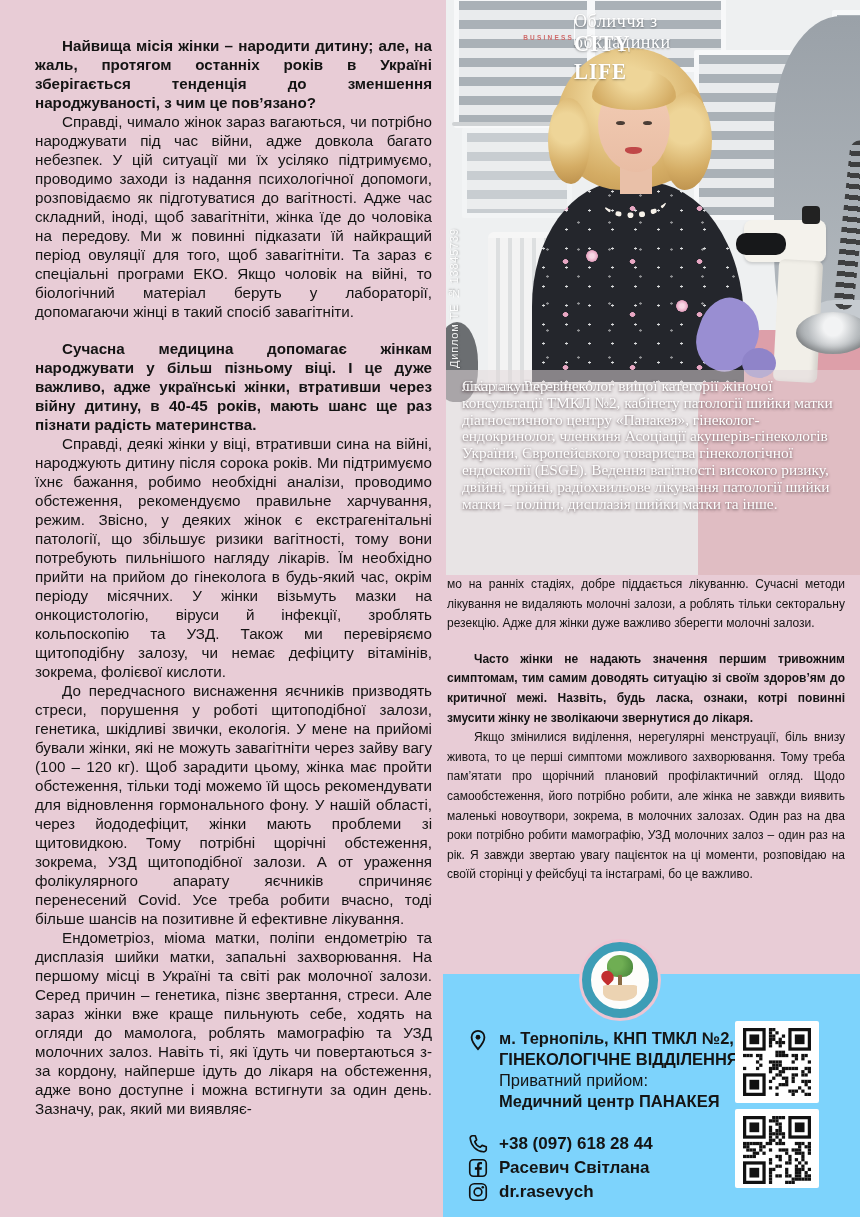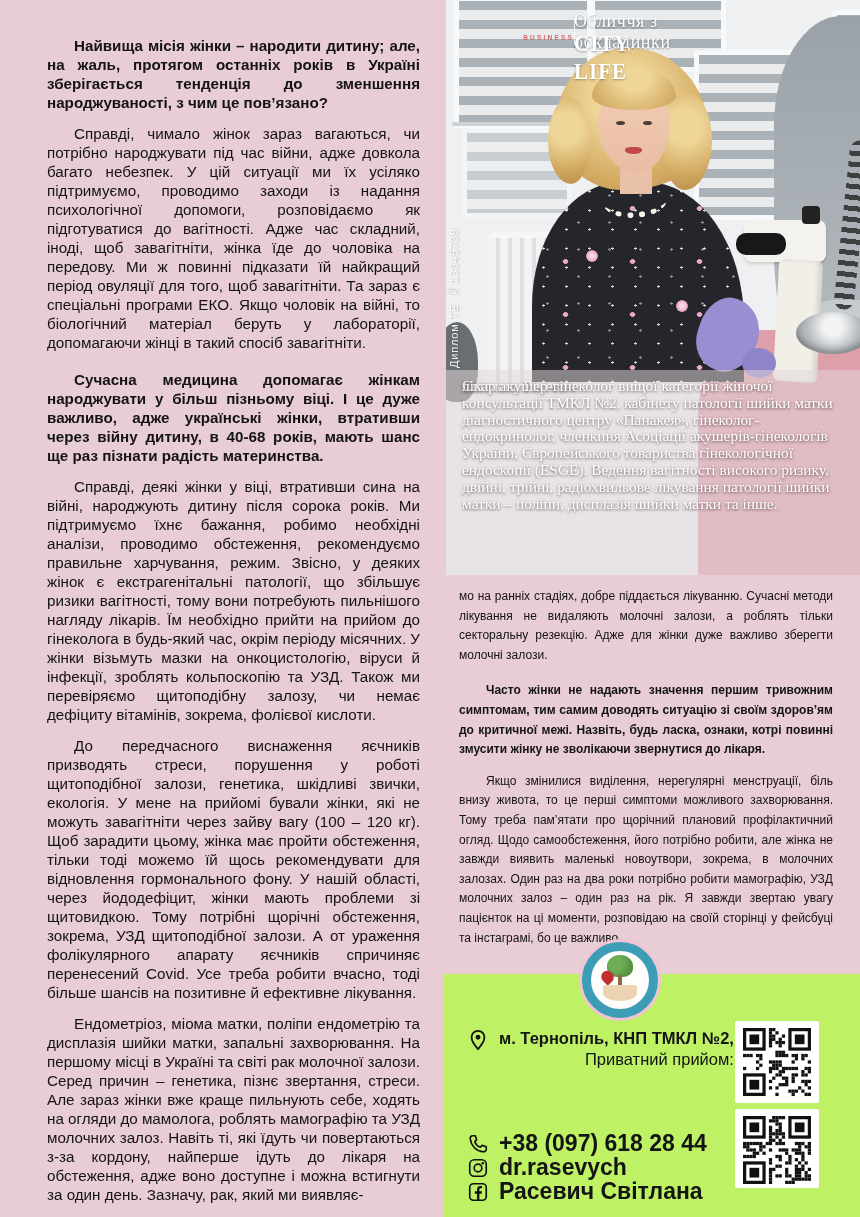--- a/index.html
+++ b/index.html
@@ -3,21 +3,21 @@
 <meta charset="utf-8">
 <style>
   html,body{margin:0;padding:0;}
   body{font-family:"Liberation Sans",sans-serif;}
   #canvas{position:relative;width:860px;height:1217px;background:#e8ccd6;overflow:hidden;color:#141414;}
 
   
   .col{position:absolute;text-align:justify;}
   .lcol{left:35px;top:36px;width:397px;font-size:15.2px;line-height:19px;}
   .rcol{left:447px;top:575px;width:398px;font-size:12px;line-height:19.6px;}
-  .col p{margin:12px;text-indent:27px;}
+  .col p{margin:0;text-indent:27px;}
   .col p.q{font-weight:700;}
   .col p.q{margin-top:18px;}
   .lcol p.q:first-child{margin-top:0;}
   .col p.noindent{text-indent:0;}
   .rcol p.q{margin-top:16px;}
 
   
   .photo{position:absolute;left:446px;top:0;width:414px;height:575px;background:#eef0f1;overflow:hidden;}
   .photo *{position:absolute;}
   .pane{background:repeating-linear-gradient(180deg,#aab1b7 0 9px,#e9ebed 9px 19px);border:5px solid #f7f8f9;border-radius:2px;}
@@ -60,50 +60,50 @@
   .caption-text b{font-weight:400;}
 
   .photo-header{left:128px;top:30px;display:flex;align-items:center;gap:12px;color:#fff;z-index:9;}
   .ph-label{font-family:"Liberation Serif","DejaVu Serif",serif;font-size:18px;letter-spacing:.6px;text-shadow:0 1px 2px rgba(0,0,0,.35);}
   .ph-div{width:1px;height:26px;background:rgba(255,255,255,.85);}
   .brand{position:relative;font-family:"Liberation Serif","DejaVu Serif",serif;font-weight:700;font-size:21px;letter-spacing:1px;transform:scaleY(1.12);border-bottom:1.5px solid #fff;padding-bottom:2px;text-shadow:0 1px 2px rgba(0,0,0,.35);}
   .brand-sub{position:absolute;right:0;bottom:-8px;font-family:"Liberation Sans",sans-serif;font-size:6.5px;letter-spacing:2.2px;color:#cf6a6a;text-shadow:none;}
   .vlabel{left:2px;top:208px;height:160px;writing-mode:vertical-rl;transform:rotate(180deg);font-size:11px;letter-spacing:.8px;color:rgba(255,255,255,.92);z-index:9;text-shadow:0 1px 2px rgba(0,0,0,.3);}
 
   
-  .panel{position:absolute;left:443px;top:974px;width:417px;height:243px;background:#bef264;text-align:right;}
+  .panel{position:absolute;left:443px;top:974px;width:417px;height:243px;background:#7dd3fc;}
   .panel *{box-sizing:border-box;}
   .logo{position:absolute;left:139px;top:-32px;width:76px;height:76px;background:#fdfdfb;border:9px solid #3d9db6;border-radius:50%;box-shadow:0 0 0 3px #eec4d2;}
   .logo .tree{position:absolute;left:16px;top:4px;width:26px;height:22px;background:radial-gradient(circle at 35% 40%,#6fae53 30%,#4f8d3f 80%);border-radius:50% 50% 40% 40%;}
   .logo .trunk{position:absolute;left:27px;top:24px;width:4px;height:10px;background:#8a6b42;}
   .logo .heart{position:absolute;left:10px;top:20px;width:13px;height:12px;background:#c22f2f;border-radius:50% 50% 0 50%;transform:rotate(45deg);}
   .logo .hands{position:absolute;left:12px;top:34px;width:34px;height:16px;background:#ecd3b2;border-radius:10% 10% 50% 50%;}
   .c-row{position:absolute;display:flex;gap:10px;align-items:flex-start;}
   .c-icon{width:22px;height:22px;flex:0 0 22px;margin-top:1px;}
   .loc-block{left:24px;top:54px;}
   .loc-lines{font-size:16.5px;line-height:21px;}
   .b{font-weight:700;}
   .contact-rows{left:24px;top:158px;display:flex;flex-direction:column;gap:1px;position:absolute;}
   .contact-rows .c-row{position:static;align-items:center;}
-  .contact-rows .txt{font-size:23px;font-weight:700;line-height:21px;}
+  .contact-rows .txt{font-size:17px;font-weight:700;line-height:21px;}
   .phone-txt{font-size:18px;}
   .qr{position:absolute;width:84px;background:#fff;padding:7px;border-radius:2px;}
   .qr svg{display:block;width:70px;height:68px;}
   .qr1{left:292px;top:47px;height:82px;}
   .qr2{left:292px;top:135px;height:79px;}
 </style>
 </head>
 <body>
 
 <div id="canvas">
 
   <div class="col lcol">
     <p class="q">Найвища місія жінки – народити дитину; але, на жаль, протягом останніх років в Україні зберігається тенденція до зменшення народжуваності, з чим це пов’язано?</p>
     <p class="a">Справді, чимало жінок зараз вагаються, чи потрібно народжувати під час війни, адже довкола багато небезпек. У цій ситуації ми їх усіляко підтримуємо, проводимо заходи із надання психологічної допомоги, розповідаємо як підготуватися до вагітності. Адже час складний, іноді, щоб завагітніти, жінка їде до чоловіка на передову. Ми ж повинні підказати їй найкращий період овуляції для того, щоб завагітніти. Та зараз є спеціальні програми ЕКО. Якщо чоловік на війні, то біологічний матеріал беруть у лабораторії, допомагаючи жінці в такий спосіб завагітніти.</p>
-    <p class="q">Сучасна медицина допомагає жінкам народжувати у більш пізньому віці. І це дуже важливо, адже українські жінки, втративши через війну дитину, в 40-68 років, мають шанс ще раз пізнати радість материнства.</p>
+    <p class="q">Сучасна медицина допомагає жінкам народжувати у більш пізньому віці. І це дуже важливо, адже українські жінки, втративши через війну дитину, в 40-45 років, мають шанс ще раз пізнати радість материнства.</p>
     <p class="a">Справді, деякі жінки у віці, втративши сина на війні, народжують дитину після сорока років. Ми підтримуємо їхнє бажання, робимо необхідні аналізи, проводимо обстеження, рекомендуємо правильне харчування, режим. Звісно, у деяких жінок є екстрагенітальні патології, що збільшує ризики вагітності, тому вони потребують пильнішого нагляду лікарів. Їм необхідно прийти на прийом до гінеколога в будь-який час, окрім періоду місячних. У жінки візьмуть мазки на онкоцистологію, віруси й інфекції, зроблять кольпоскопію та УЗД. Також ми перевіряємо щитоподібну залозу, чи немає дефіциту вітамінів, зокрема, фолієвої кислоти.</p>
     <p class="a">До передчасного виснаження яєчників призводять стреси, порушення у роботі щитоподібної залози, генетика, шкідливі звички, екологія. У мене на прийомі бували жінки, які не можуть завагітніти через зайву вагу (100 – 120 кг). Щоб зарадити цьому, жінка має пройти обстеження, тільки тоді можемо їй щось рекомендувати для відновлення гормонального фону. У нашій області, через йододефіцит, жінки мають проблеми зі щитовидкою. Тому потрібні щорічні обстеження, зокрема, УЗД щитоподібної залози. А от ураження фолікулярного апарату яєчників спричиняє перенесений Covid. Усе треба робити вчасно, тоді більше шансів на позитивне й ефективне лікування.</p>
     <p class="a">Ендометріоз, міома матки, поліпи ендометрію та дисплазія шийки матки, запальні захворювання. На першому місці в Україні та світі рак молочної залози. Серед причин – генетика, пізнє звертання, стреси. Але зараз жінки вже краще пильнують себе, ходять на огляди до мамолога, роблять мамографію та УЗД молочних залоз. Навіть ті, які їдуть чи повертаються з-за кордону, найперше ідуть до лікаря на обстеження, адже воно доступне і можна встигнути за один день. Зазначу, рак, який ми виявляє-</p>
   </div>
 
   <div class="photo">
     <div class="pane a"></div>
     <div class="pane b"></div>
     <div class="pane c"></div>
     <div class="pane d"></div>
@@ -168,45 +168,47 @@
       <div class="hands"></div>
     </div>
 
     <div class="c-row loc-block">
       <svg class="c-icon" viewBox="0 0 24 24">
         <path d="M12 2C8.1 2 5 5.1 5 9c0 5 7 13 7 13s7-8 7-13c0-3.9-3.1-7-7-7z" fill="none" stroke="#111" stroke-width="2"></path>
         <circle cx="12" cy="9" r="2.6" fill="#111"></circle>
       </svg>
       <div class="loc-lines">
         <div class="b">м. Тернопіль, КНП ТМКЛ №2,</div>
+        <div class="b">ГІНЕКОЛОГІЧНЕ ВІДДІЛЕННЯ</div>
         <div>Приватний прийом:</div>
+        <div class="b">Медичний центр ПАНАКЕЯ</div>
       </div>
     </div>
 
     <div class="contact-rows">
       <div class="c-row">
         <svg class="c-icon" viewBox="0 0 24 24">
           <path d="M6 3h3l1.5 4.5-2 2c1 3 3 5 6 6l2-2L21 15v3c0 1.5-1.5 2.7-3 2.5-8-1-13.5-6.5-14.5-14.5C3.3 4.5 4.5 3 6 3z" fill="none" stroke="#111" stroke-width="1.8" stroke-linejoin="round"></path>
         </svg>
         <span class="txt phone-txt">+38 (097) 618 28 44</span>
+      </div>
+      <div class="c-row">
+        <svg class="c-icon" viewBox="0 0 24 24">
+          <rect x="3" y="3" width="18" height="18" rx="4" fill="none" stroke="#111" stroke-width="1.8"></rect>
+          <path d="M13.5 21v-7h2.4l.4-2.8h-2.8V9.4c0-.8.3-1.4 1.5-1.4h1.4V5.5c-.3 0-1.1-.1-2-.1-2 0-3.4 1.2-3.4 3.5v2.3H8.6V14H11v7z" fill="#111"></path>
+        </svg>
+        <span class="txt">Расевич Світлана</span>
       </div>
       <div class="c-row">
         <svg class="c-icon" viewBox="0 0 24 24">
           <rect x="3" y="3" width="18" height="18" rx="5" fill="none" stroke="#111" stroke-width="1.8"></rect>
           <circle cx="12" cy="12" r="4.2" fill="none" stroke="#111" stroke-width="1.8"></circle>
           <circle cx="17.2" cy="6.8" r="1.4" fill="#111"></circle>
         </svg>
         <span class="txt">dr.rasevych</span>
-      </div>
-      <div class="c-row">
-        <svg class="c-icon" viewBox="0 0 24 24">
-          <rect x="3" y="3" width="18" height="18" rx="4" fill="none" stroke="#111" stroke-width="1.8"></rect>
-          <path d="M13.5 21v-7h2.4l.4-2.8h-2.8V9.4c0-.8.3-1.4 1.5-1.4h1.4V5.5c-.3 0-1.1-.1-2-.1-2 0-3.4 1.2-3.4 3.5v2.3H8.6V14H11v7z" fill="#111"></path>
-        </svg>
-        <span class="txt">Расевич Світлана</span>
       </div>
     </div>
 
     <div class="qr qr1">
         <svg class="qrsvg" viewBox="0 0 21 21">
           <rect x="8" y="0" width="1" height="1" fill="#111"></rect>
           <rect x="9" y="0" width="1" height="1" fill="#111"></rect>
           <rect x="8" y="1" width="1" height="1" fill="#111"></rect>
           <rect x="10" y="1" width="1" height="1" fill="#111"></rect>
           <rect x="8" y="2" width="1" height="1" fill="#111"></rect>

